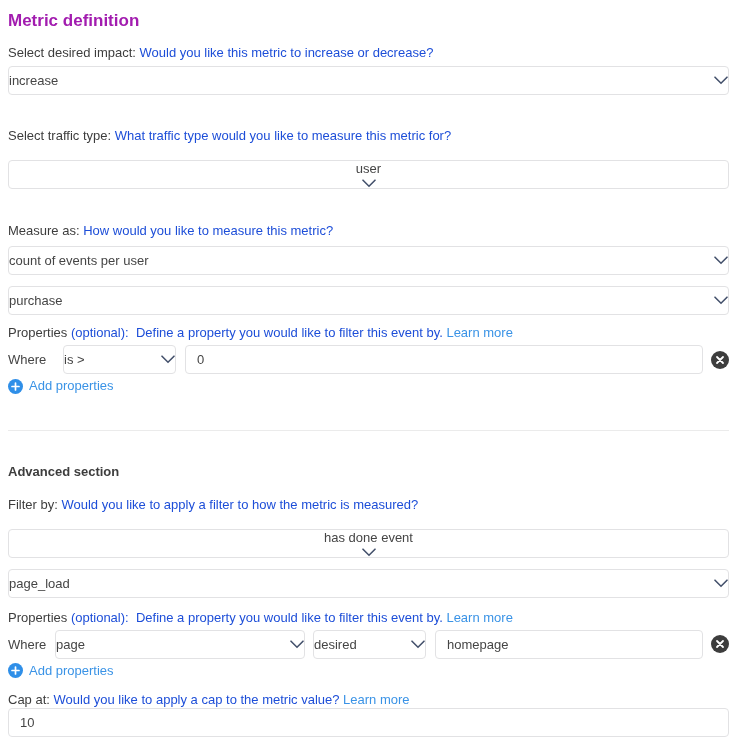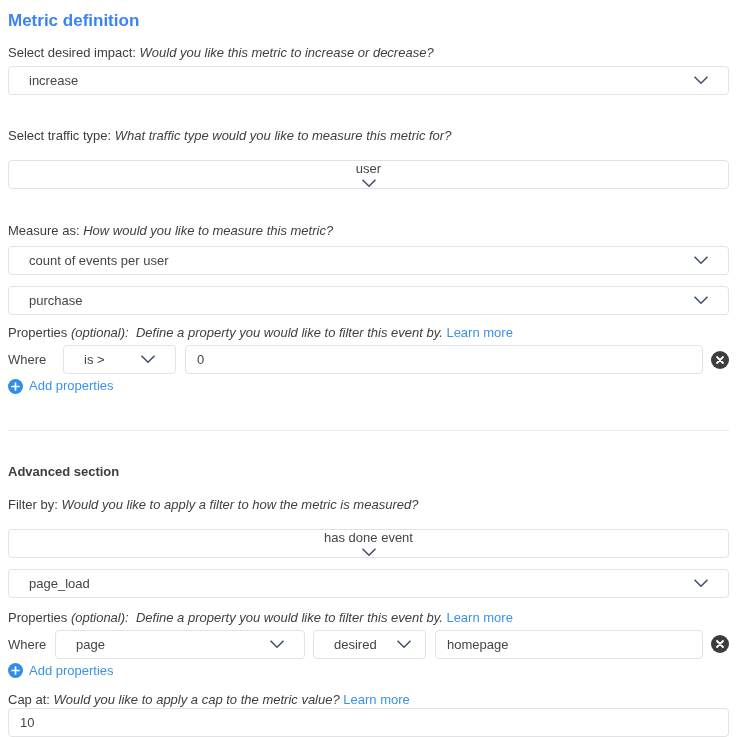--- a/index.html
+++ b/index.html
@@ -6,42 +6,42 @@
   html, body { background: #ffffff; }
   body {
     width: 738px; height: 737px;
     font-family: "Liberation Sans", sans-serif;
     font-size: 13px; color: #454545;
     padding: 0 9px 0 8px;
     overflow: hidden;
   }
   .page-title {
     margin-top: 10px;
-    font-size: 17px; font-weight: 700; color: #3b82f6;
+    font-size: 17px; font-weight: 700; color: #a21caf;
     line-height: 22px;
   }
   .field-label { line-height: 17px; white-space: nowrap; }
   .field-label .lbl { font-weight: 400; color: #3d3d3d; }
-  .field-label .helper { color: #404040; font-style: italic; }
+  .field-label .helper { color: #1d4ed8; }
   .field-label a, .link { color: #3a93e6; text-decoration: none; cursor: pointer; }
 
   .mt12 { margin-top: 12px; }
   .mt32 { margin-top: 32px; }
   .mt33 { margin-top: 33px; }
   .mt16 { margin-top: 16px; }
   .mt11 { margin-top: 11px; }
   .mt10 { margin-top: 10px; }
   .mt9  { margin-top: 9px;  }
 
   .select {
     height: 29px;
     border: 1px solid #e2e2e4; border-radius: 4px;
     background: #fff;
     display: flex; align-items: center; justify-content: space-between;
-    padding: 0 20px;
+    padding: 0 0;
     color: #454545; cursor: pointer;
   }
   .select .chev { display: flex; align-items: center; }
   .select .chev svg { display: block; }
   .sel-full { margin-top: 16px; flex-direction: column; }
   .sel-tight { margin-top: 7px; }
   .sel-stack { margin-top: 11px; }
   .sel-after-label { margin-top: 5px; }
 
   .where-row { display: flex; align-items: center; margin-top: 4px; }

